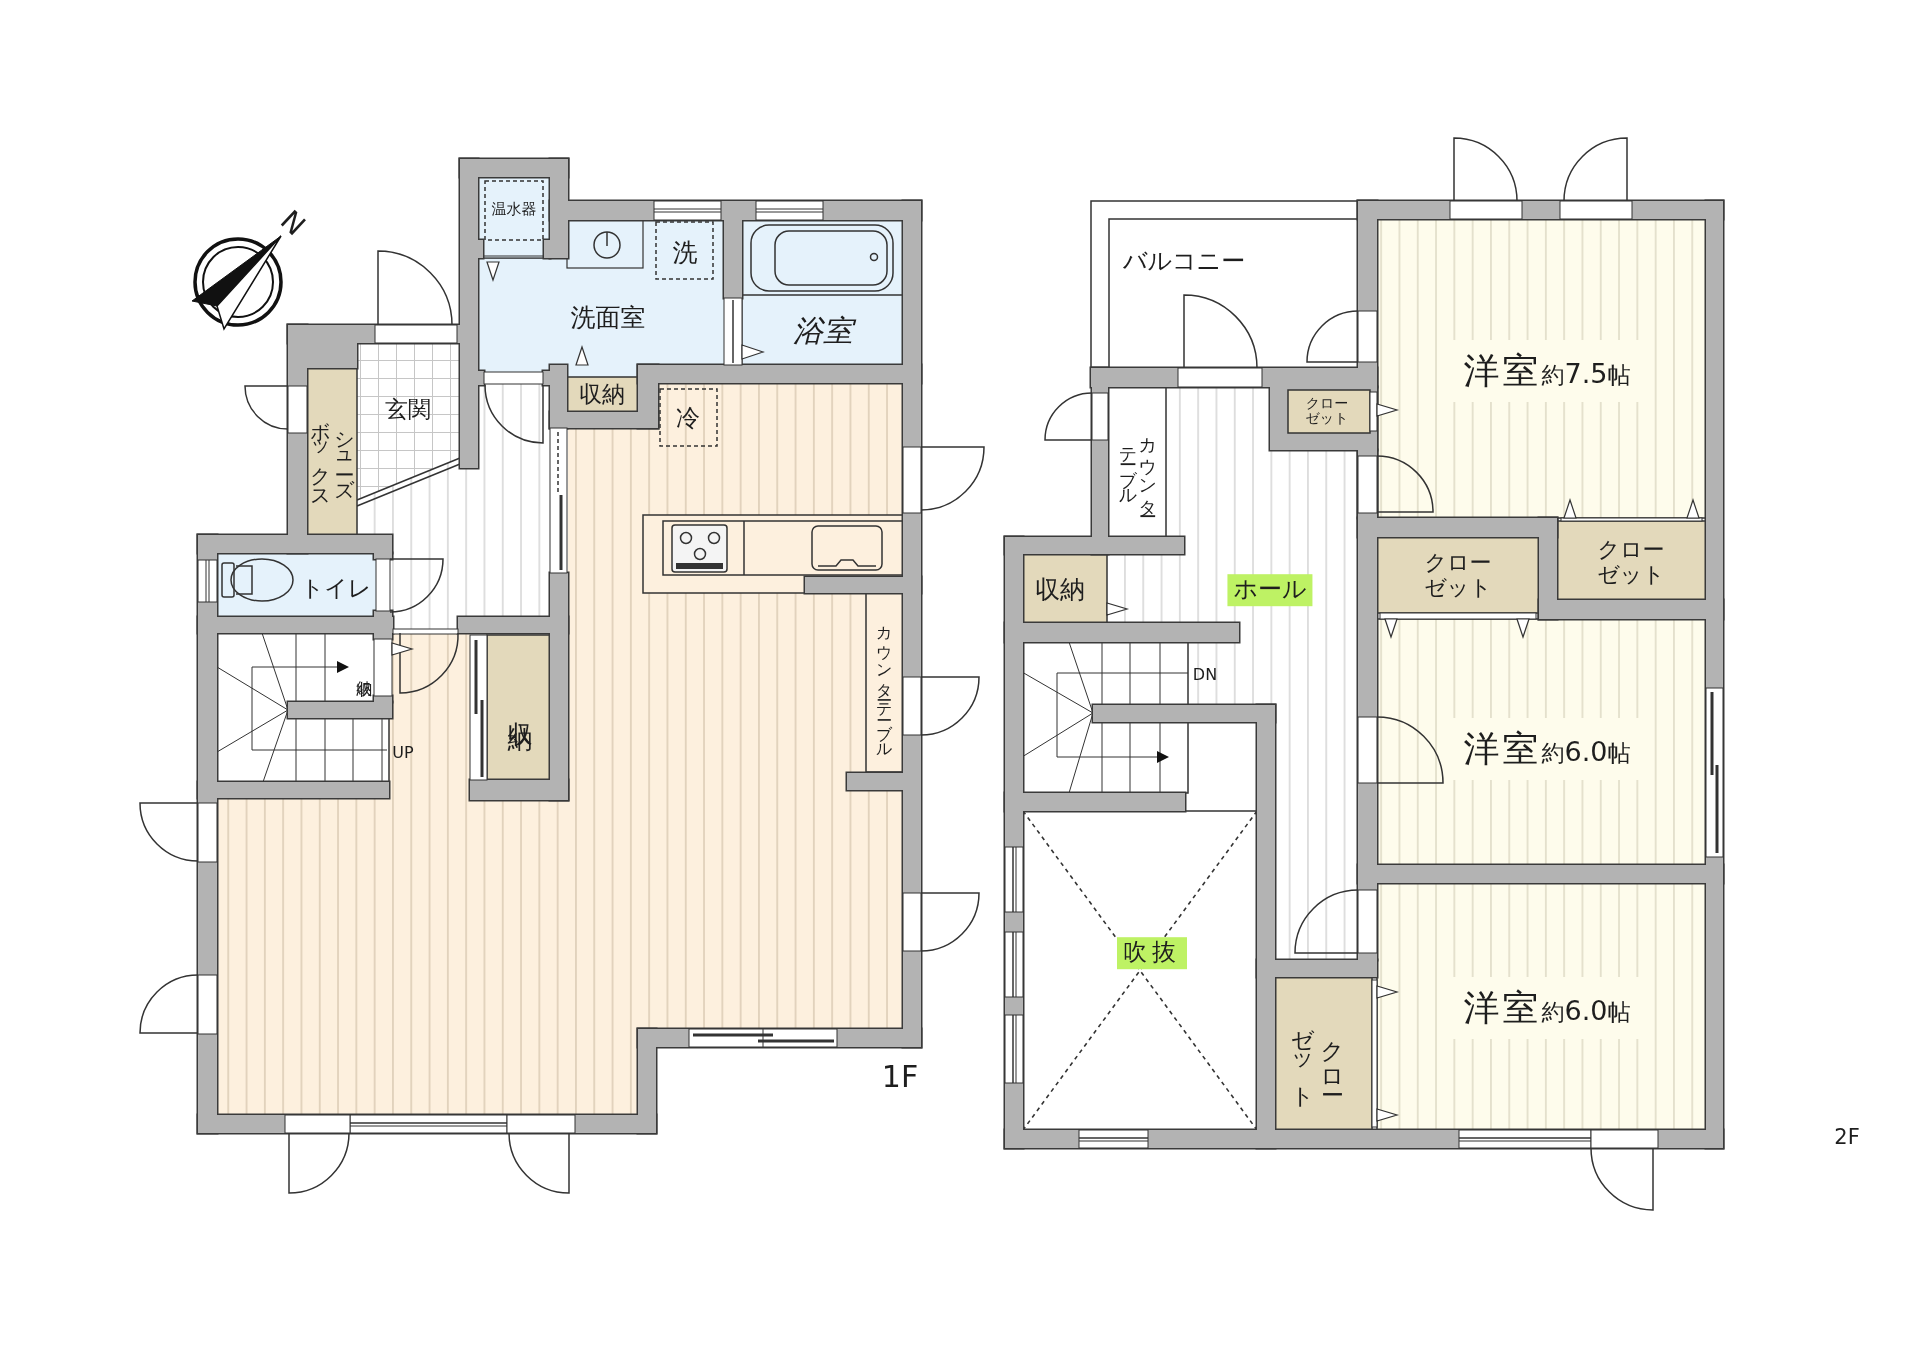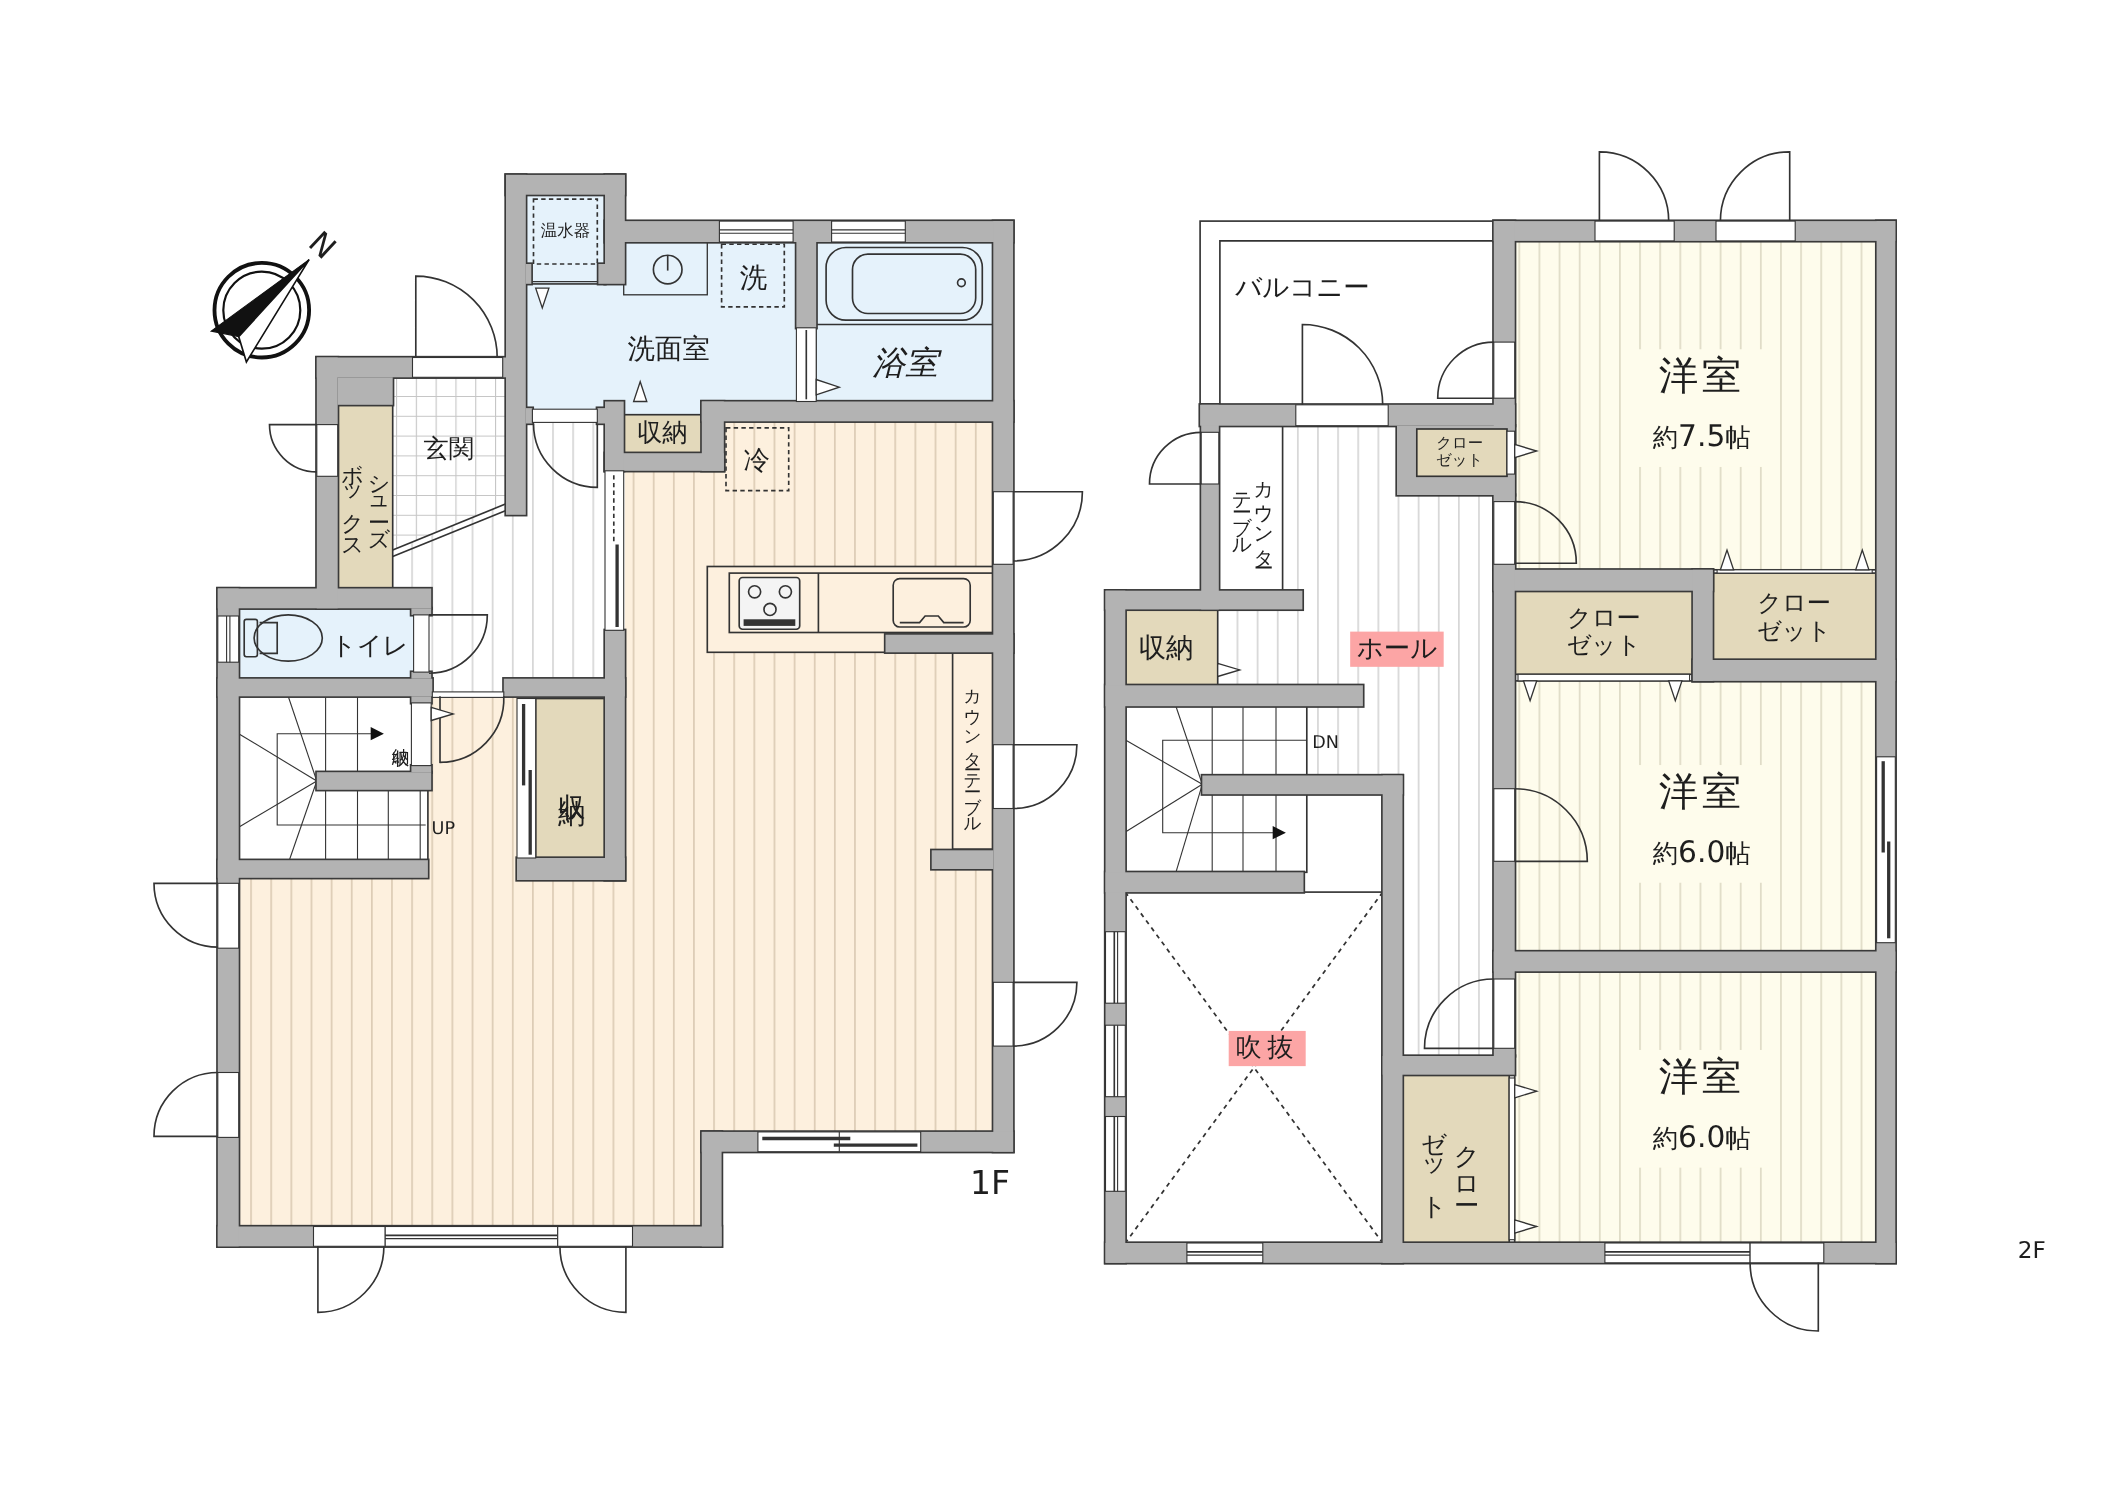--- a/index.html
+++ b/index.html
@@ -26,28 +26,28 @@
 .ln{stroke:#333;stroke-width:1.5;fill:none;}
 .thin{stroke:#333;stroke-width:1;fill:none;}
 .thick{stroke:#333;stroke-width:3;fill:none;}
 .dash{stroke:#333;stroke-width:1.5;fill:none;stroke-dasharray:4 3;}
 .xdash{stroke:#333;stroke-width:1.6;fill:none;stroke-dasharray:4 4;}
 .open{fill:#fff;stroke:#333;stroke-width:1;}
 .tri{fill:#fff;stroke:#333;stroke-width:1.2;}
 
 .lbl{position:absolute;transform:translate(-50%,-50%);white-space:pre;text-align:center;line-height:1.15;}
 .vert{writing-mode:vertical-rl;text-orientation:upright;}
-.room-label{position:absolute;transform:translate(-50%,-50%);display:flex;flex-direction:column;align-items:center;padding:2px 14px;}
+.room-label{position:absolute;transform:translate(-50%,-50%);display:flex;align-items:center;padding:2px 14px;}
 .room-label .nm{font-size:36px;line-height:46px;letter-spacing:3px;}
 .room-label .nm.latin{font-size:38px;letter-spacing:1px;}
 .room-label .sz{margin-top:10px;line-height:44px;white-space:nowrap;}
 .sz .p{font-size:23px;} .sz .v{font-size:27px;} .sz .u{font-size:23px;}
 .bg-west{background:var(--c-western-floor);}
 .bg-ldk{background:var(--c-ldk-floor);}
-.bg-white{background:#fca5a5;padding:2px 6px;}
+.bg-white{background:#bef264;padding:2px 6px;}
 </style>
 </head>
 <body>
 
 <div id="plan">
 <svg viewBox="0 0 1920 1357" width="1920" height="1357" xmlns="http://www.w3.org/2000/svg">
 <defs>
   <pattern id="pat-ldk" width="18.3" height="20" patternUnits="userSpaceOnUse">
           <rect class="pf-ldk" width="18.3" height="20"></rect>
           <rect class="ps-ldk" x="8" width="1.3" height="20"></rect>

